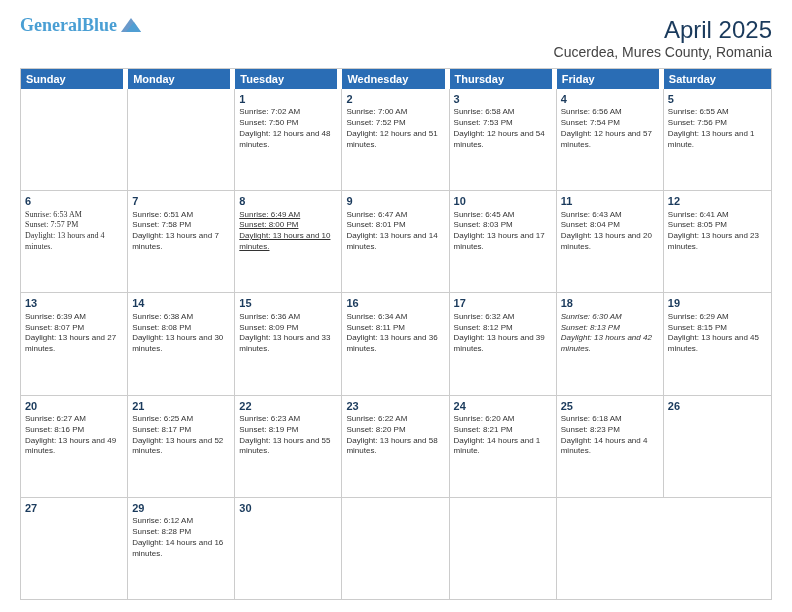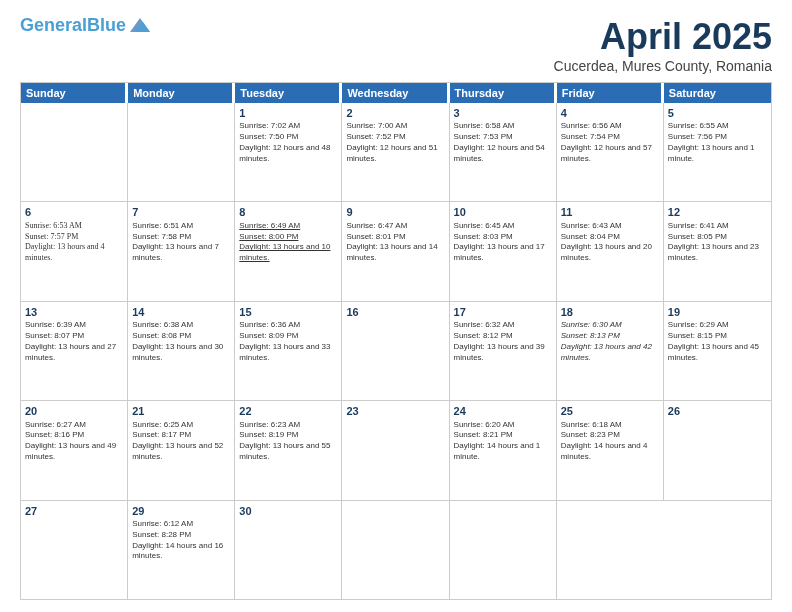--- a/index.html
+++ b/index.html
@@ -38,27 +38,28 @@
       color: #4a9fd4;
     }
     .logo-icon {
       width: 20px;
       height: 14px;
       margin-left: 4px;
     }
     .logo-row {
       display: flex;
       align-items: center;
+      font-family: Liberation Serif, serif;
     }
     .title-block {
       text-align: right;
     }
     .main-title {
-      font-size: 36px;
-      font-weight: bold;
+      font-size: 24px;
+      font-weight: normal;
       color: #1a3a5c;
     }
     .subtitle {
       font-size: 14px;
       color: #444;
     }
     .calendar {
       flex: 1;
       display: flex;
       flex-direction: column;
@@ -68,21 +69,21 @@
       display: grid;
       grid-template-columns: repeat(7, 1fr);
       background: #2a6db5;
     }
     .cal-header-cell {
       color: #fff;
       font-size: 11px;
       font-weight: bold;
       padding: 4px 5px;
       text-align: left;
-      border-right: 3px solid #ffffff;
+      border-right: 5px solid #ffffff;
     }
     .cal-header-cell:last-child { border-right: none; }
     .cal-body {
       flex: 1;
       display: flex;
       flex-direction: column;
     }
     .cal-row {
       display: grid;
       grid-template-columns: repeat(7, 1fr);
@@ -238,20 +239,23 @@
 Daylight: 13 hours and 30 minutes.</div>
           </div>
           <div class="cal-cell">
             <span class="day-num">15</span>
             <div class="cell-info" style="white-space: pre-line;">Sunrise: 6:36 AM
 Sunset: 8:09 PM
 Daylight: 13 hours and 33 minutes.</div>
           </div>
           <div class="cal-cell">
             <span class="day-num">16</span>
+            <div class="cell-info" style="white-space: pre-line;">Sunrise: 6:34 AM
+Sunset: 8:11 PM
+Daylight: 13 hours and 36 minutes.</div>
           </div>
           <div class="cal-cell">
             <span class="day-num">17</span>
             <div class="cell-info" style="white-space: pre-line;">Sunrise: 6:32 AM
 Sunset: 8:12 PM
 Daylight: 13 hours and 39 minutes.</div>
           </div>
           <div class="cal-cell">
             <span class="day-num">18</span>
             <div class="cell-info" style="white-space: pre-line; font-style: italic;">Sunrise: 6:30 AM
@@ -279,20 +283,23 @@
 Daylight: 13 hours and 52 minutes.</div>
           </div>
           <div class="cal-cell">
             <span class="day-num">22</span>
             <div class="cell-info" style="white-space: pre-line;">Sunrise: 6:23 AM
 Sunset: 8:19 PM
 Daylight: 13 hours and 55 minutes.</div>
           </div>
           <div class="cal-cell">
             <span class="day-num">23</span>
+            <div class="cell-info" style="white-space: pre-line;">Sunrise: 6:22 AM
+Sunset: 8:20 PM
+Daylight: 13 hours and 58 minutes.</div>
           </div>
           <div class="cal-cell">
             <span class="day-num">24</span>
             <div class="cell-info" style="white-space: pre-line;">Sunrise: 6:20 AM
 Sunset: 8:21 PM
 Daylight: 14 hours and 1 minute.</div>
           </div>
           <div class="cal-cell">
             <span class="day-num">25</span>
             <div class="cell-info" style="white-space: pre-line;">Sunrise: 6:18 AM

